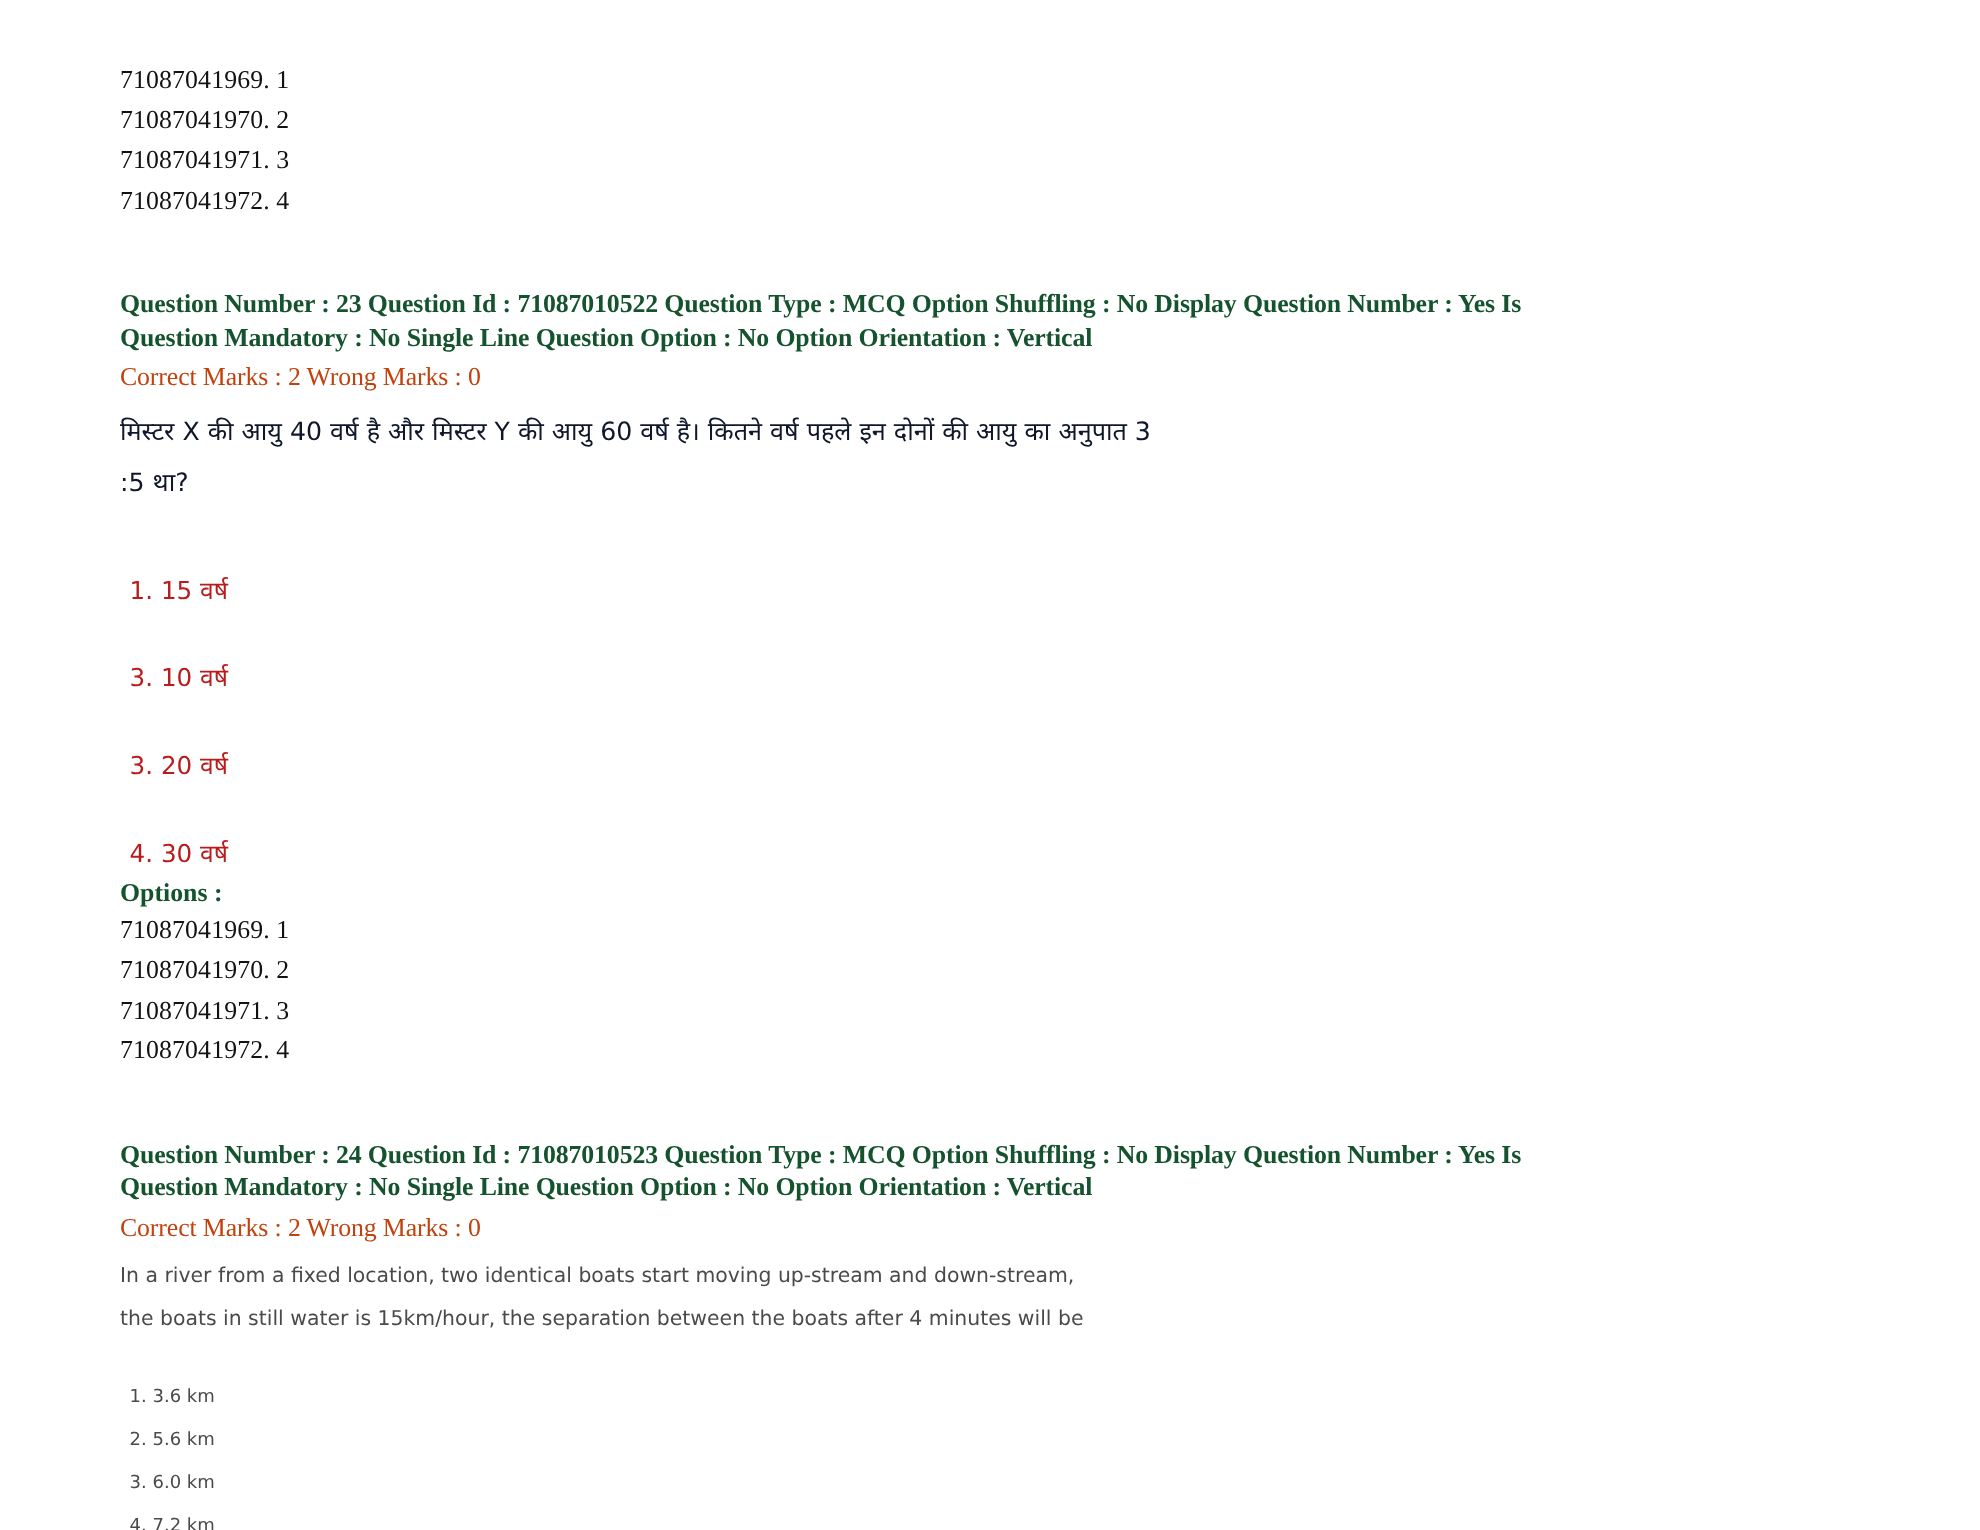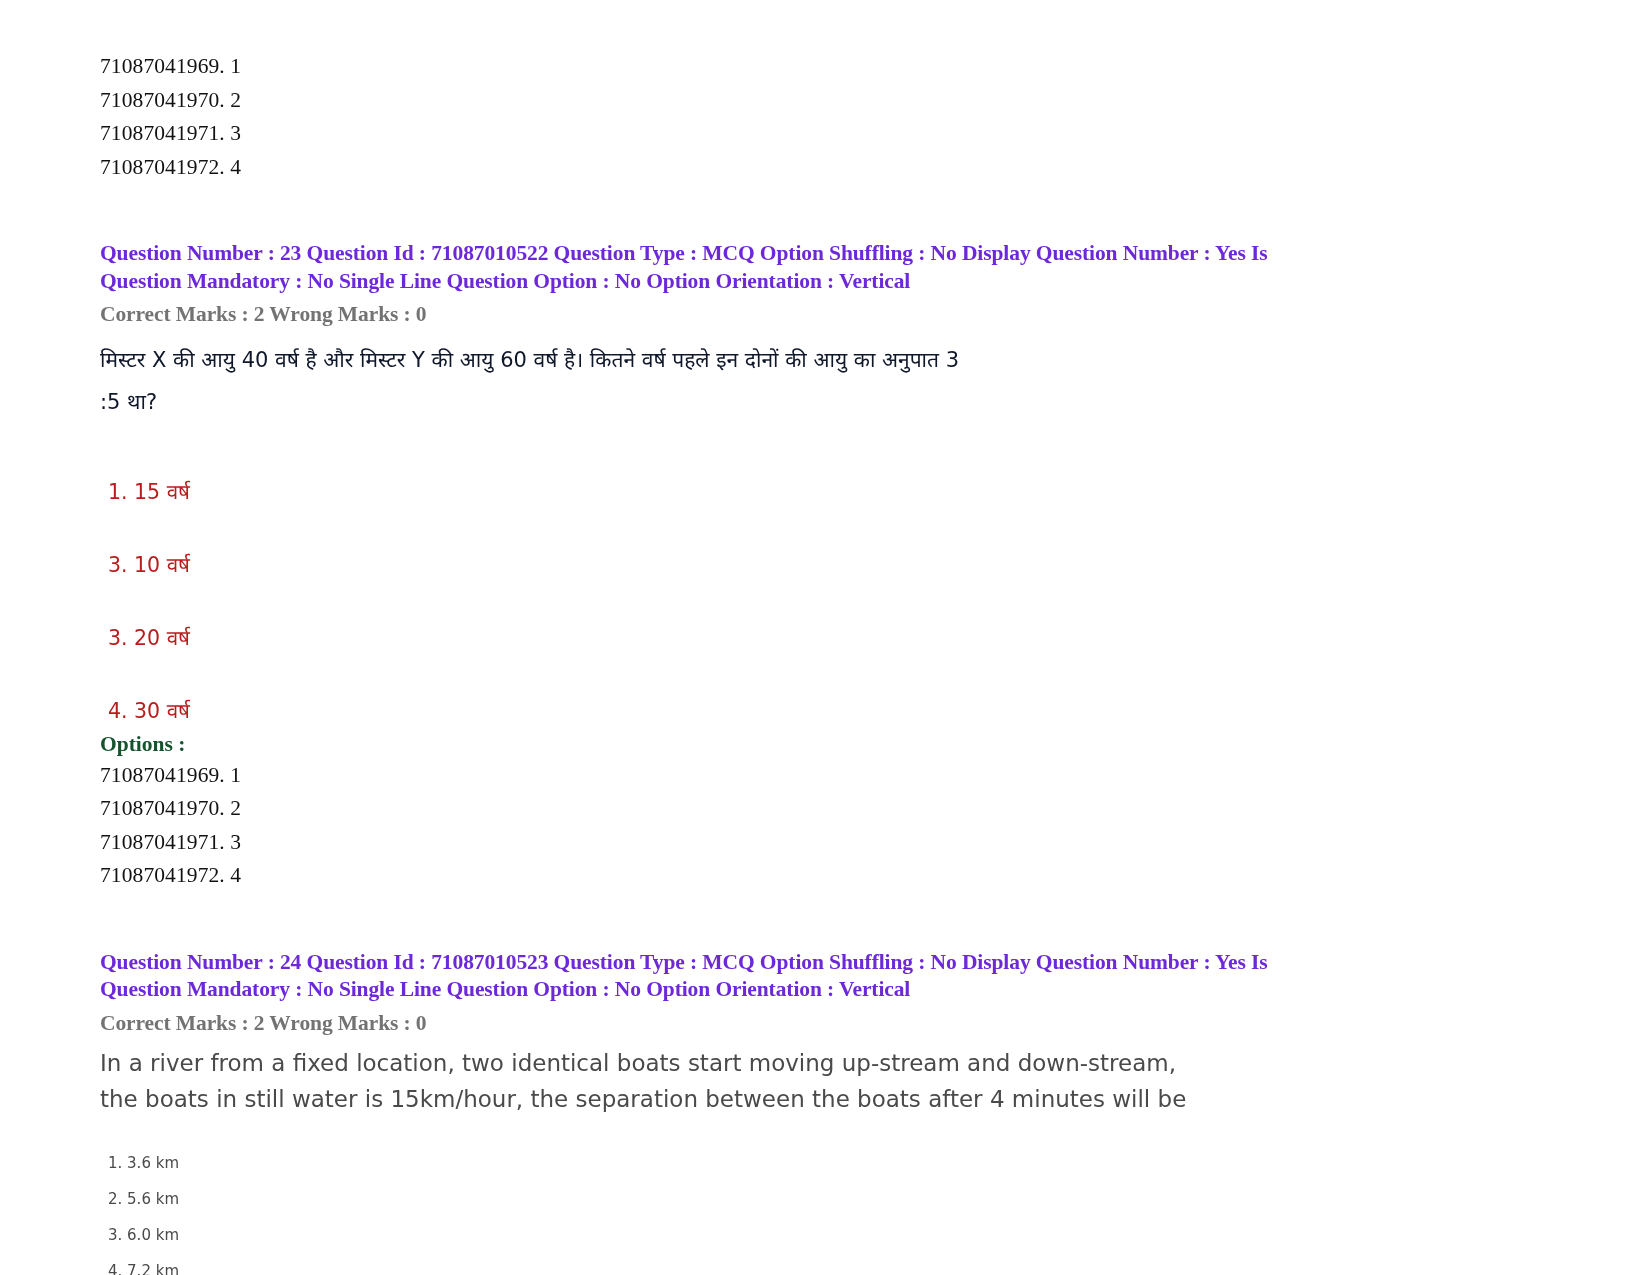--- a/index.html
+++ b/index.html
@@ -36,48 +36,48 @@
     color: #121212;
     letter-spacing: 0.1px;
     white-space: pre;
   }
 
   .meta-block {
     font-family: "Liberation Serif", serif;
     font-weight: bold;
     font-size: 21.5px;
     line-height: 27.5px;
-    color: #6d28d9;
+    color: #14532d;
     max-width: 1320px;
     letter-spacing: -0.1px;
   }
   .meta-line-1 { }
   .meta-line-2 { margin-top: 0px; }
   .marks-line {
     font-family: "Liberation Serif", serif;
-    font-weight: bold;
+    font-weight: normal;
     font-size: 21.5px;
     line-height: 27.5px;
-    color: #737373;
+    color: #c2410c;
     margin-top: 6px;
     letter-spacing: -0.1px;
   }
 
   .options-label {
     font-family: "Liberation Serif", serif;
     font-weight: bold;
     font-size: 21.5px;
     line-height: 30px;
     color: #14532d;
   }
 
   
   .q-body {
     font-family: "DejaVu Sans", sans-serif;
-    font-size: 23px;
+    font-size: 17px;
     line-height: 36px;
     color: #4a4a4a;
     font-weight: 400;
     max-width: 1300px;
   }
   .q-body-hi {
     font-family: "DejaVu Sans", sans-serif;
     font-size: 21px;
     line-height: 42px;
     color: #0f172a;

